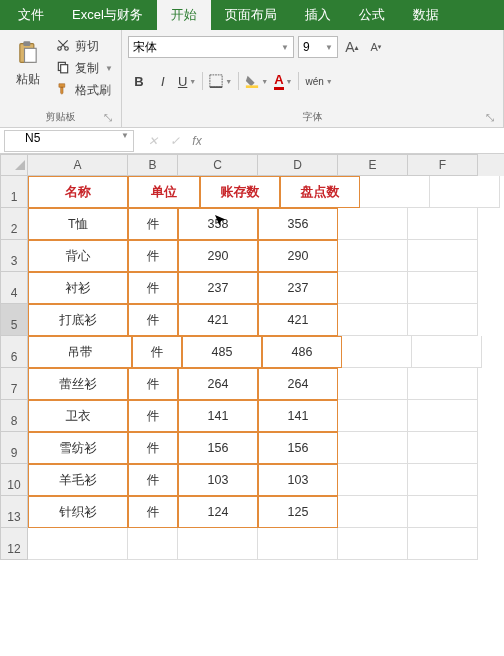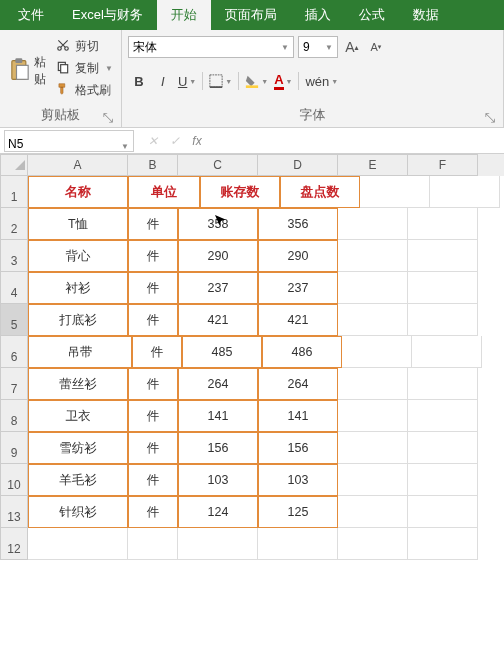--- a/index.html
+++ b/index.html
@@ -3,41 +3,41 @@
 <meta charset="utf-8">
 <style>
 *{box-sizing:border-box;margin:0;padding:0;font-family:"Microsoft YaHei",Arial,sans-serif}
 body{background:#fff;width:504px;height:656px;overflow:hidden;font-size:12px}
 .menubar{background:#2e7d32;height:30px;display:flex;align-items:center;color:#fff;padding:0 4px}
 .menubar .mi{padding:0 14px;height:30px;display:flex;align-items:center;cursor:pointer;font-size:13px}
 .menubar .mi.active{background:#f3f3f3;color:#2e7d32}
 .ribbon{background:#f3f3f3;border-bottom:1px solid #d0d0d0;height:98px;display:flex}
 .group{border-right:1px solid #d0d0d0;display:flex;flex-direction:column;height:100%;padding:4px 6px 0}
 .group-body{flex:1;display:flex}
-.group-label{text-align:center;color:#666;font-size:13px;padding:2px 0 3px;position:relative}
+.group-label{text-align:center;color:#666;font-size:10px;padding:2px 0 3px;position:relative}
 .group-label .dlaunch{position:absolute;right:0;bottom:2px;width:14px;height:14px;display:flex;align-items:center;justify-content:center;color:#888}
-.paste-col{display:flex;flex-direction:row;align-items:center;justify-content:flex-start;width:44px;padding-top:2px}
+.paste-col{display:flex;flex-direction:column;align-items:center;justify-content:flex-start;width:44px;padding-top:2px}
 .paste-ico{width:32px;height:34px;display:flex;align-items:center;justify-content:center}
 .paste-lbl{font-size:12px;color:#444;margin-top:1px}
 .clip-col{display:flex;flex-direction:column;justify-content:flex-start;gap:2px;padding-left:4px;padding-top:2px}
 .clip-item{display:flex;align-items:center;gap:5px;height:20px;color:#444;cursor:pointer;padding:0 2px}
 .clip-item .dd{font-size:8px;color:#888;margin-left:1px}
 .font-group{flex:1}
 .font-row1{display:flex;align-items:center;gap:4px;height:26px}
 .font-select{background:#fff;border:1px solid #bbb;height:22px;display:flex;align-items:center;padding:0 4px;position:relative}
 .font-select .dd{position:absolute;right:4px;font-size:8px;color:#888}
 .font-name{width:166px}
 .font-size{width:40px}
 .size-btn{width:20px;height:20px;display:flex;align-items:center;justify-content:center;color:#555;cursor:pointer}
 .font-row2{display:flex;align-items:center;gap:2px;height:30px;margin-top:6px}
 .fbtn{min-width:22px;height:24px;display:flex;align-items:center;justify-content:center;color:#444;cursor:pointer;padding:0 2px;font-size:13px}
 .fbtn .dd{font-size:7px;color:#888;margin-left:2px}
 .sep{width:1px;height:18px;background:#ccc;margin:0 2px}
 .namebox-row{height:26px;border-bottom:1px solid #d0d0d0;display:flex;align-items:center;background:#fff}
-.namebox{width:130px;height:22px;border:1px solid #ccc;margin:0 8px 0 4px;display:flex;align-items:flex-end;padding:0 3px;font-size:12px;position:relative;background:#fff}
+.namebox{width:130px;height:22px;border:1px solid #ccc;margin:0 8px 0 4px;display:flex;align-items:flex-start;padding:0 20px;font-size:12px;position:relative;background:#fff}
 .namebox .dd{position:absolute;right:4px;font-size:8px;color:#888}
 .fx-btn{width:22px;height:22px;display:flex;align-items:center;justify-content:center;color:#999;font-style:italic}
 .fx-btn.fxlabel{font-size:12px;color:#888}
 .grid{position:relative}
 .ghead{display:flex;height:22px;background:#eee}
 .corner{width:28px;border:1px solid #ccc;background:#eee;display:flex;align-items:center;justify-content:flex-end;padding-right:2px}
 .corner svg{width:10px;height:10px}
 .colh{border:1px solid #ccc;border-left:none;background:#eee;display:flex;align-items:center;justify-content:center;color:#555;font-size:12px}
 .gr{display:flex;height:32px}
 .rowh{width:28px;border:1px solid #ccc;border-top:none;background:#eee;display:flex;align-items:flex-end;justify-content:center;color:#555;font-size:12px;padding-bottom:3px}
@@ -137,21 +137,21 @@
               <rect x="1" y="13" width="14" height="3" fill="#ffd040"></rect>
             </svg>
             <span class="dd">▼</span>
           </div>
         <div class="fbtn">
             <span style="color:#c00;font-weight:bold;border-bottom:3px solid #c00">A</span>
             <span class="dd">▼</span>
           </div>
         <div class="sep"></div>
         <div class="fbtn">
-            <span style="font-size:13px">wén</span>
+            <span style="font-size:10px">wén</span>
             <br>
             <span class="dd">▼</span>
           </div>
       </div>
     </div>
     <div class="group-label"><span>字体</span><span class="dlaunch">⤡</span></div>
   </div>
 </div>
 
 <div class="namebox-row">

